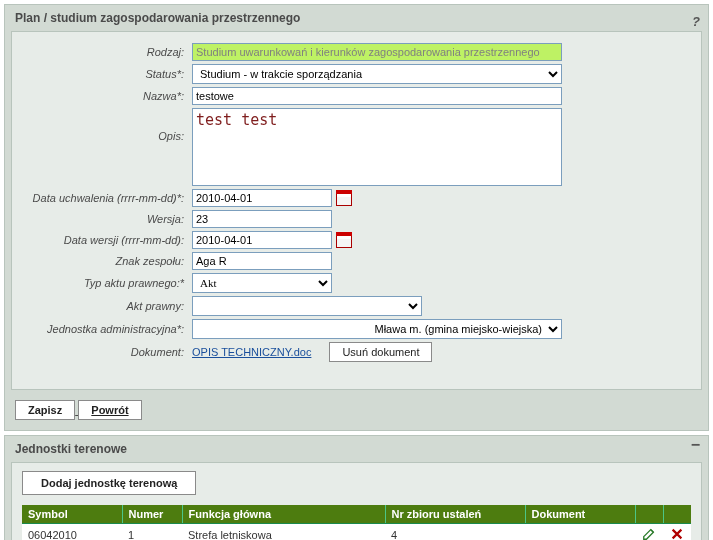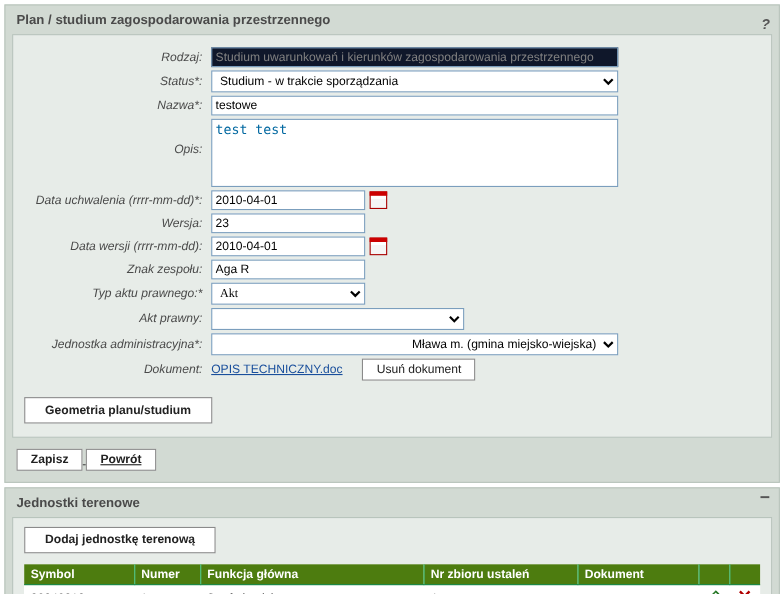--- a/index.html
+++ b/index.html
@@ -65,28 +65,28 @@
   }
   input[type="text"], select, textarea {
     font-family: inherit;
     font-size: 11px;
     border: 1px solid #7b9ebd;
     background: #ffffff;
     padding: 2px 3px;
     color: #000;
   }
   input[readonly] {
-    background: #0f172a;
+    background: #bef264;
     color: #808080;
   }
   textarea {
     resize: none;
     font-family: monospace;
-    font-size: 12px;
-    color: #0369a1;
+    font-size: 15px;
+    color: #7f1d1d;
   }
   .w-large { width: 370px; }
   .w-med { width: 140px; }
   .w-combo { width: 140px; font-family: Liberation Serif, serif; }
   .w-combo2 { width: 230px; }
   .w-admin { width: 370px; text-align: right; }
   .cal-icon {
     display: inline-block;
     width: 16px;
     height: 16px;
@@ -269,23 +269,20 @@
 
     <div class="form-row">
       <div class="label">Dokument:</div>
       <div class="field" style="gap:8px;">
         <span class="link">OPIS TECHNICZNY.doc</span>
         <button class="btn" style="margin-left:10px;">Usuń dokument</button>
       </div>
     </div>
 
     <div style="height:12px;"></div>
-    <div>
-      <button class="btn" style="font-weight:bold; padding:5px 18px;">Geometria planu/studium</button>
-    </div>
 
   </div>
 
   <div class="btn-row indent" style="margin-top:10px; margin-left:10px;">
     <button class="btn" style="font-weight:bold;">Zapisz</button>
     <button class="btn" style="font-weight:bold; text-decoration:underline;">Powrót</button>
   </div>
 </div>
 
 <div class="panel">

